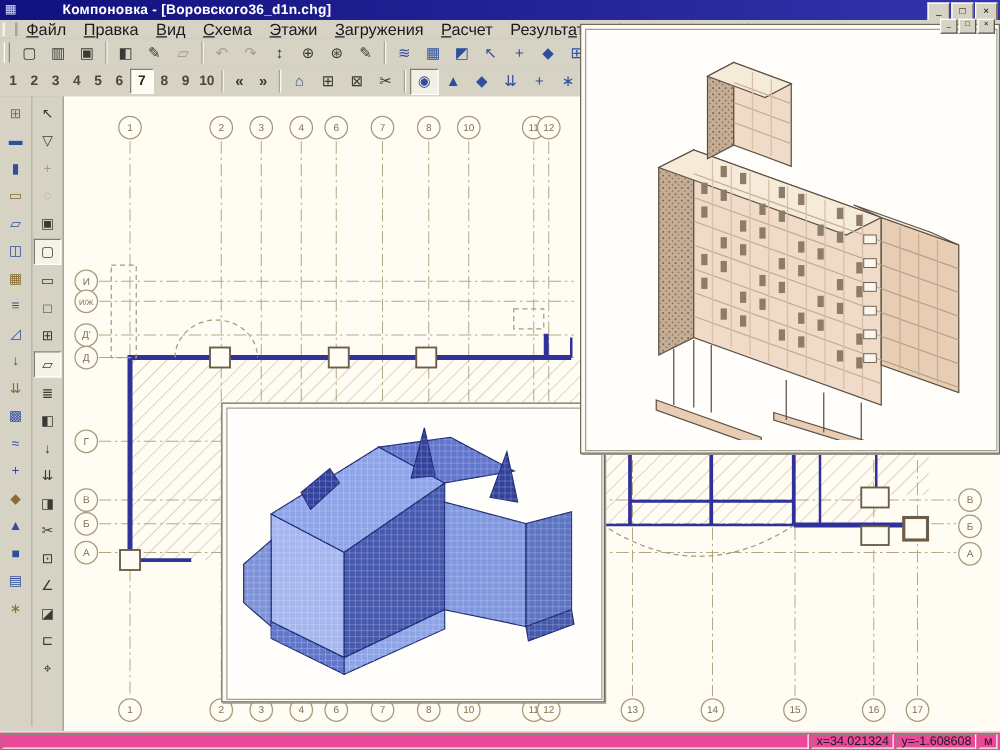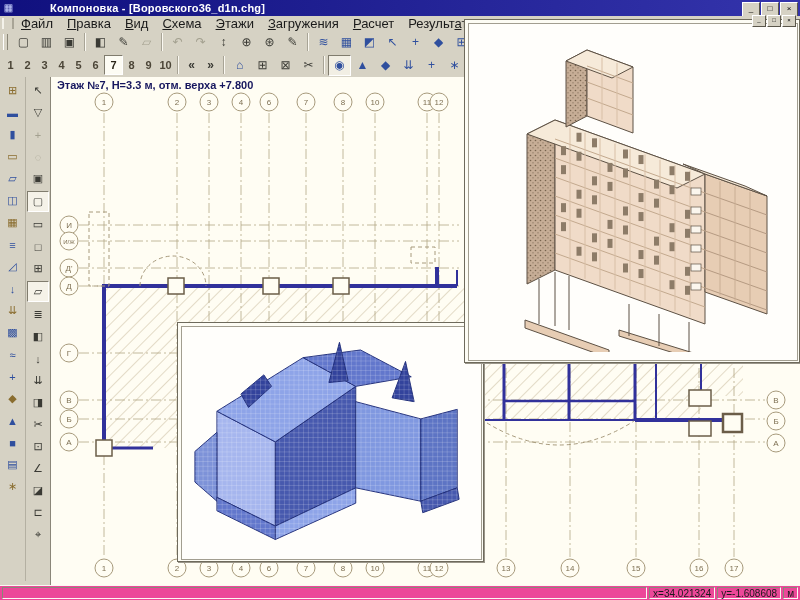--- a/index.html
+++ b/index.html
@@ -398,21 +398,20 @@
           <g>
             <circle cx="775" cy="421" r="9" fill="#fffdf3" stroke="#a79a7c" stroke-width="1"></circle>
             <text x="775" y="423.8" text-anchor="middle" font-size="8" fill="#7d6f52" font-family="Liberation Sans, sans-serif">Б</text>
           </g>
           <g>
             <circle cx="775" cy="443" r="9" fill="#fffdf3" stroke="#a79a7c" stroke-width="1"></circle>
             <text x="775" y="445.8" text-anchor="middle" font-size="8" fill="#7d6f52" font-family="Liberation Sans, sans-serif">А</text>
           </g>
         </g>
     </svg>
-    <div id="plan-caption">Этаж №7, Н=3.3 м, отм. верха +7.800</div>
   </div>
 
   <div class="childwin" id="w3d">
     <div class="miniwbs">
       <div class="miniwb">_</div>
       <div class="miniwb">□</div>
       <div class="miniwb">×</div>
     </div>
     <div class="content">
       <svg id="w3d-svg" width="320" height="328" viewBox="0 0 320 328">

